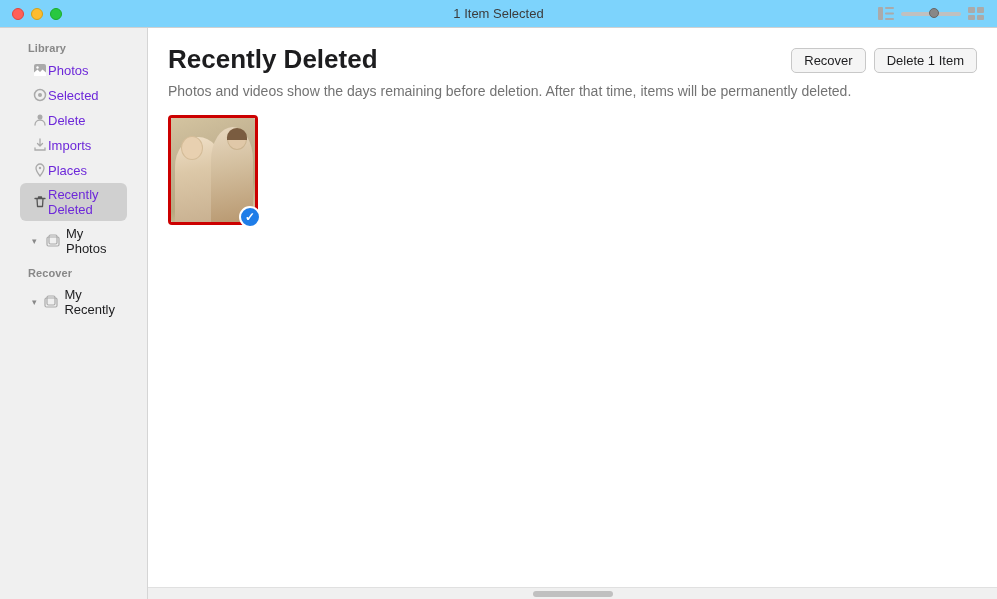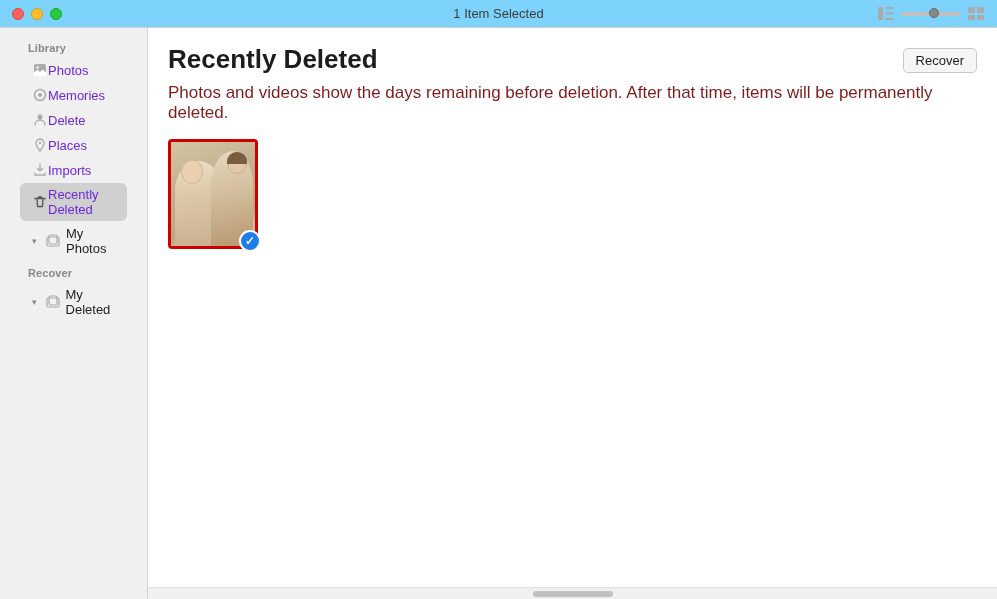--- a/index.html
+++ b/index.html
@@ -168,22 +168,22 @@
       background: #f5f5f5;
       border: 1px solid #c8c8c8;
       border-radius: 5px;
       padding: 4px 12px;
       font-size: 13px;
       color: #1d1d1f;
       cursor: pointer;
     }
 
     .content-subtitle {
-      font-size: 17px;
-      color: #7f1d1d;
+      font-size: 14px;
+      color: #737373;
       padding: 0 20px 12px 20px;
     }
 
     .content-body {
       flex: 1;
       padding: 4px 20px;
       overflow-y: auto;
       position: relative;
     }
 
@@ -346,53 +346,53 @@
       <span>Photos</span>
     </div>
 
     <div class="sidebar-item">
       <div class="sidebar-item-icon">
         <svg viewBox="0 0 14 14" fill="none">
           <circle cx="7" cy="7" r="5.5" stroke="#aaa" stroke-width="1.5" fill="none"></circle>
           <circle cx="7" cy="7" r="2" fill="#aaa"></circle>
         </svg>
       </div>
-      <span>Memories</span>
+      <span>Selected</span>
     </div>
 
     <div class="sidebar-item">
       <div class="sidebar-item-icon">
         <svg viewBox="0 0 14 14" fill="none">
           <circle cx="7" cy="4" r="2.5" fill="#aaa"></circle>
           <path d="M2 12c0-2.8 2.2-5 5-5s5 2.2 5 5" stroke="#aaa" stroke-width="1.3" fill="none" stroke-linecap="round"></path>
         </svg>
       </div>
       <span>Delete</span>
     </div>
 
     <div class="sidebar-item">
       <div class="sidebar-item-icon">
         <svg viewBox="0 0 14 14" fill="none">
+          <path d="M7 1v7M4.5 5.5L7 8l2.5-2.5" stroke="#aaa" stroke-width="1.3" stroke-linecap="round" stroke-linejoin="round"></path>
+          <path d="M2 10v2h10v-2" stroke="#aaa" stroke-width="1.3" stroke-linecap="round"></path>
+        </svg>
+      </div>
+      <span>Imports</span>
+    </div>
+
+    <div class="sidebar-item">
+      <div class="sidebar-item-icon">
+        <svg viewBox="0 0 14 14" fill="none">
           <path d="M7 1C5 1 3 2.8 3 5c0 3 4 8 4 8s4-5 4-8c0-2.2-2-4-4-4z" stroke="#aaa" stroke-width="1.3" fill="none"></path>
           <circle cx="7" cy="5" r="1.2" fill="#aaa"></circle>
         </svg>
       </div>
       <span>Places</span>
     </div>
 
-    <div class="sidebar-item">
-      <div class="sidebar-item-icon">
-        <svg viewBox="0 0 14 14" fill="none">
-          <path d="M7 1v7M4.5 5.5L7 8l2.5-2.5" stroke="#aaa" stroke-width="1.3" stroke-linecap="round" stroke-linejoin="round"></path>
-          <path d="M2 10v2h10v-2" stroke="#aaa" stroke-width="1.3" stroke-linecap="round"></path>
-        </svg>
-      </div>
-      <span>Imports</span>
-    </div>
-
     <div class="sidebar-item active">
       <div class="sidebar-item-icon">
         <svg viewBox="0 0 14 14" fill="none">
           <path d="M2 3.5h10M5.5 3.5V2h3v1.5M4 3.5l.5 8h5l.5-8" stroke="#555" stroke-width="1.3" stroke-linecap="round" stroke-linejoin="round"></path>
         </svg>
       </div>
       <span>Recently Deleted</span>
     </div>
 
 
@@ -410,29 +410,30 @@
     <div class="sidebar-section-label">Recover</div>
 
     <div class="sidebar-expand-item">
       <span class="expand-arrow">▾</span>
       <div class="sidebar-item-icon">
         <svg viewBox="0 0 14 14" fill="none">
           <rect x="1" y="3" width="12" height="9" rx="1.5" stroke="#aaa" stroke-width="1.2" fill="none"></rect>
           <rect x="3" y="1" width="8" height="9" rx="1.5" stroke="#aaa" stroke-width="1.2" fill="none"></rect>
         </svg>
       </div>
-      <span>My Deleted</span>
+      <span>My Recently</span>
     </div>
   </div>
 
   <div class="main-content">
     <div class="content-header">
       <h1 class="content-title">Recently Deleted</h1>
       <div class="header-buttons">
         <button class="header-btn">Recover</button>
+        <button class="header-btn">Delete 1 Item</button>
       </div>
     </div>
     <p class="content-subtitle">Photos and videos show the days remaining before deletion. After that time, items will be permanently deleted.</p>
 
     <div class="content-body">
       <div class="photo-grid">
 
         <div class="photo-item">
           <div class="photo-thumbnail">
             <div class="photo-sky"></div>

